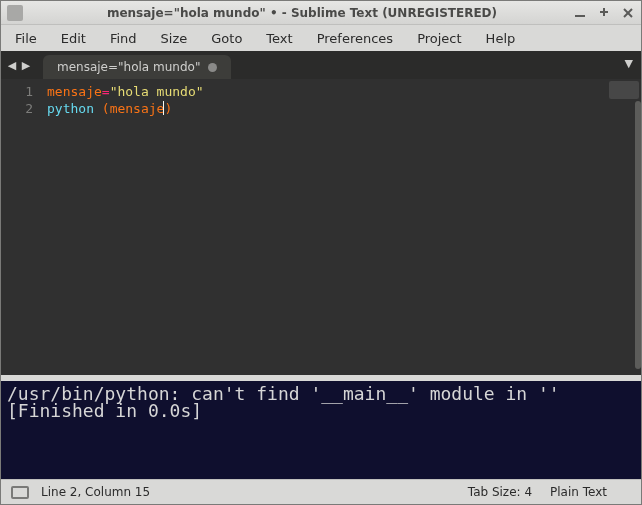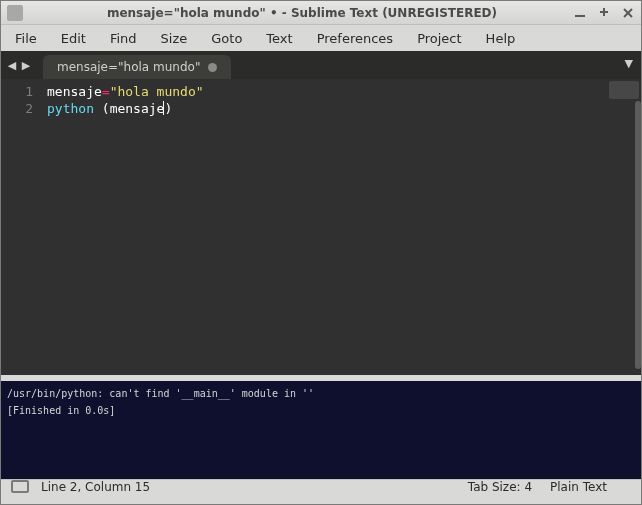--- a/index.html
+++ b/index.html
@@ -128,21 +128,21 @@
 }
 .code {
   flex: 1;
   padding: 4px 0 0 8px;
   font-family: "DejaVu Sans Mono", Consolas, monospace;
   font-size: 13px;
   color: #f8f8f2;
   line-height: 17px;
   position: relative;
 }
-.tk-name { color: #ffffff; }
+.tk-name { color: #f97316; }
 .tk-op { color: #f92672; }
 .tk-str { color: #e6db74; }
 .tk-call { color: #66d9ef; }
 .caret {
   display: inline-block;
   width: 1px;
   height: 14px;
   background: #f8f8f2;
   vertical-align: text-top;
   margin-left: -1px;
@@ -166,30 +166,30 @@
 }
 .splitter {
   height: 6px;
   background: #d9d9d7;
 }
 .console {
   flex: 0 0 98px;
   background: #0f0f2e;
   color: #d6d6d6;
   font-family: "DejaVu Sans Mono", Consolas, monospace;
-  font-size: 10px;
+  font-size: 18px;
   padding: 4px 6px;
   line-height: 17px;
   white-space: pre;
 }
 .statusbar {
   height: 25px;
   background: #d9d9d7;
   display: flex;
-  align-items: flex-start;
+  align-items: center;
   padding: 0 10px;
   font-size: 12px;
   color: #2b2b2b;
   border-top: 1px solid #bfbfbd;
 }
 .sb-icon {
   width: 18px; height: 13px;
   border: 2px solid #7a7a78;
   border-radius: 2px;
   margin-right: 12px;

